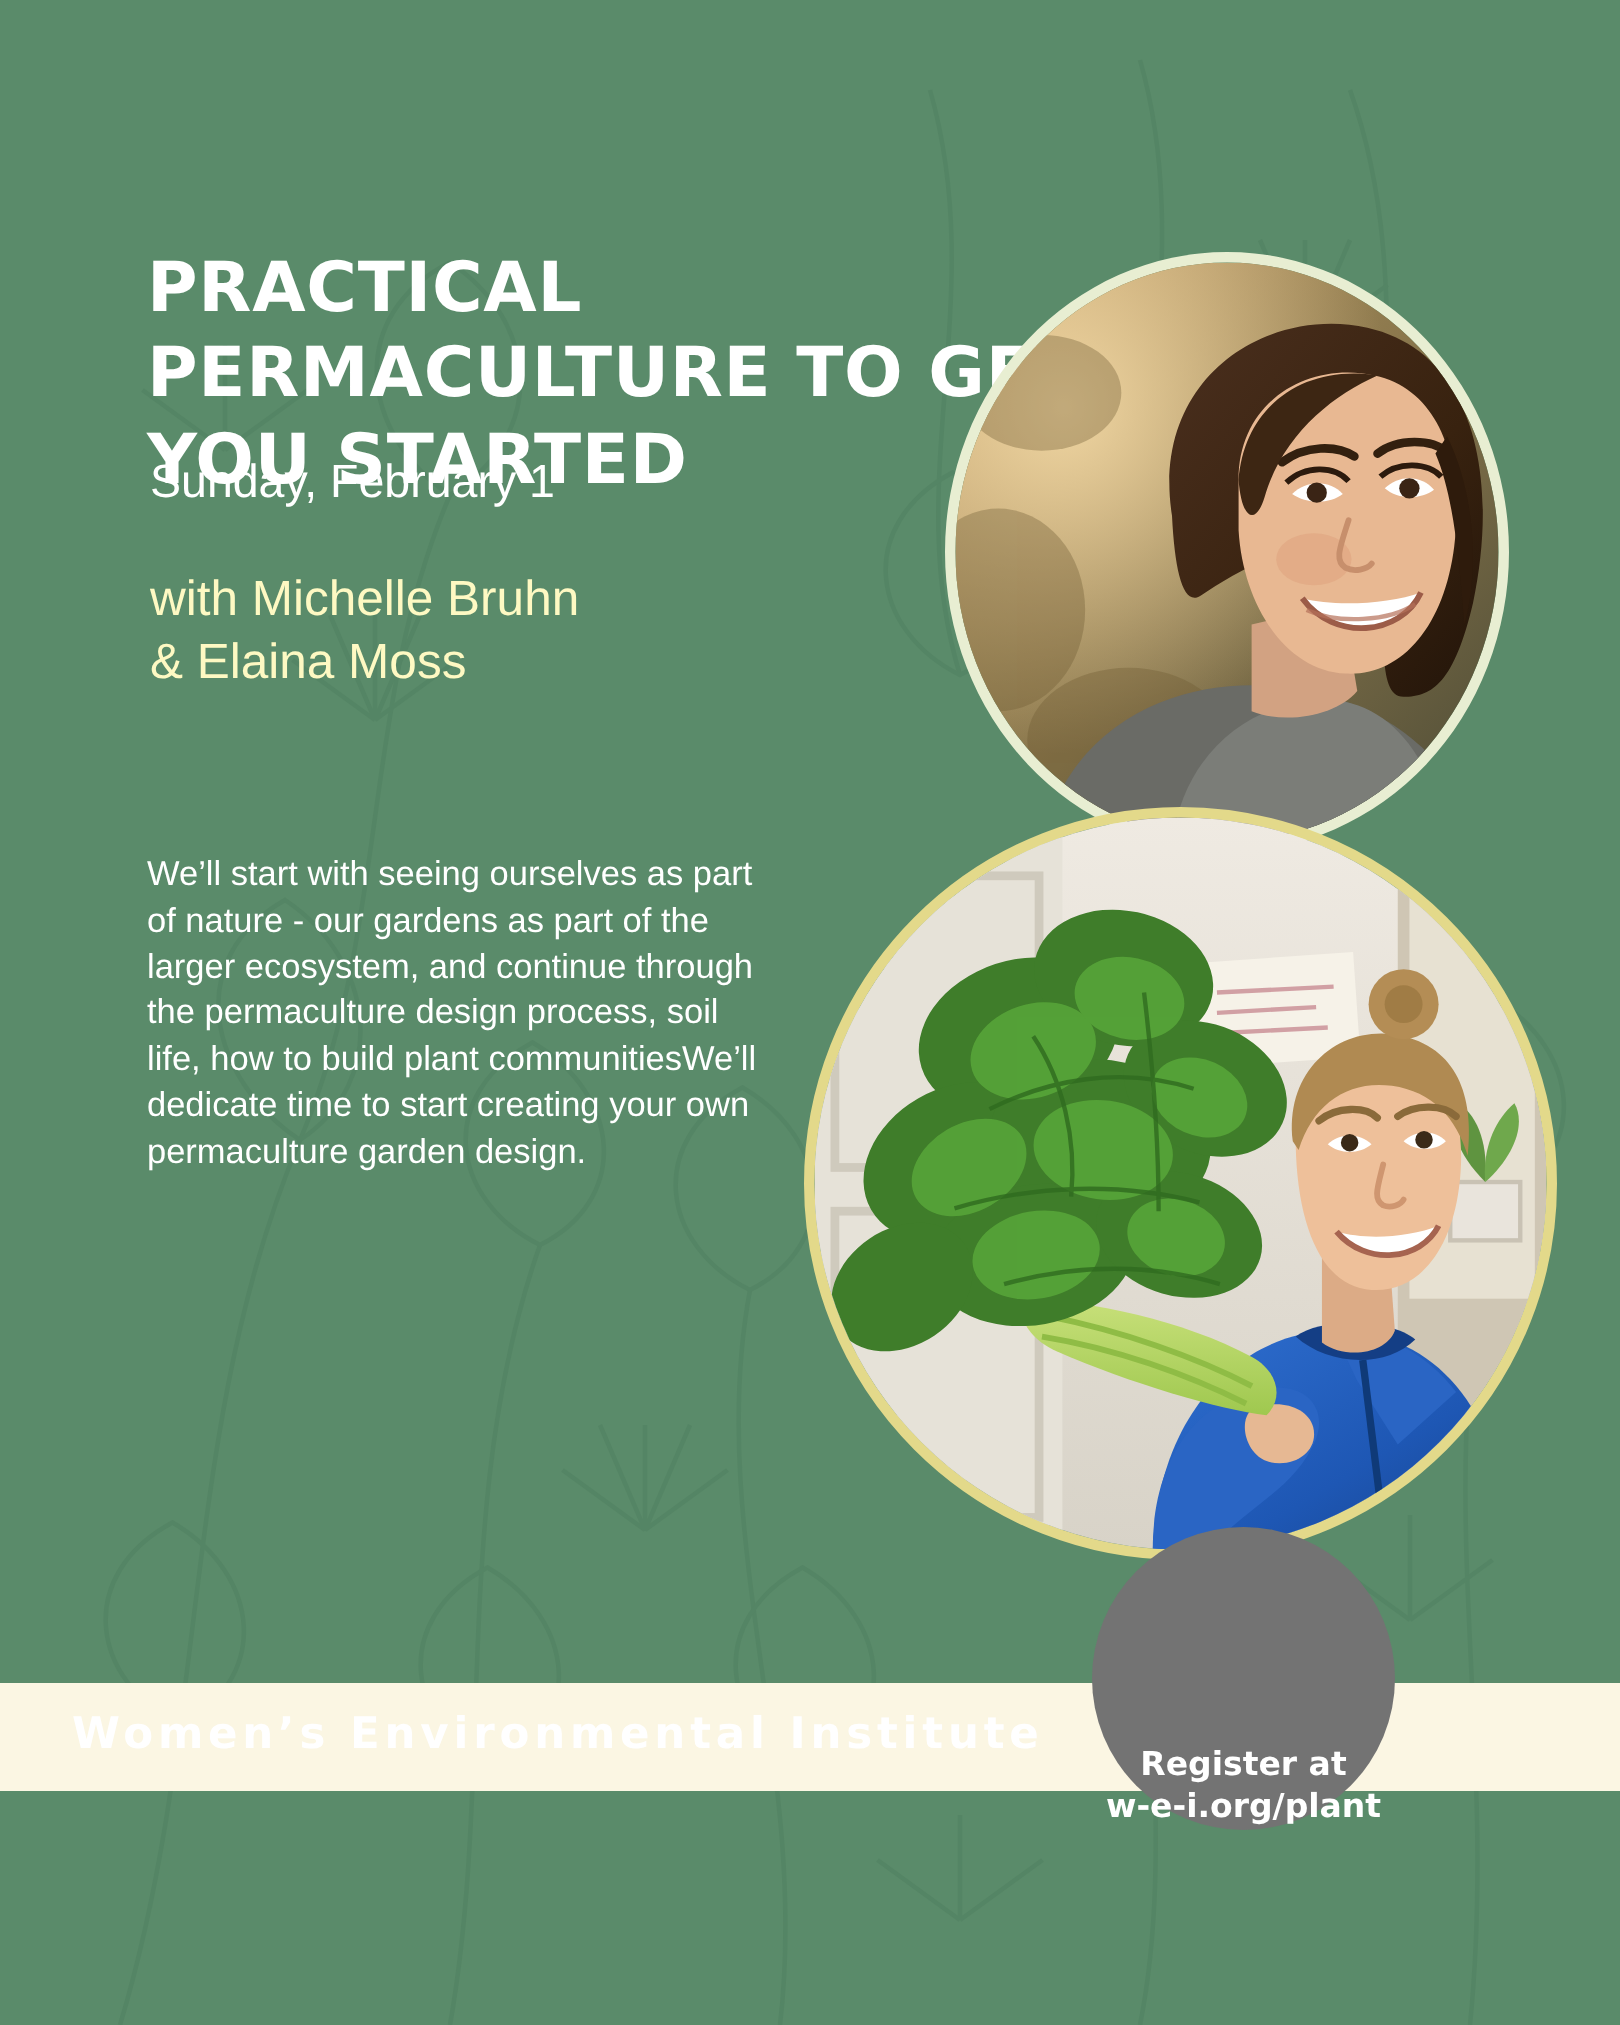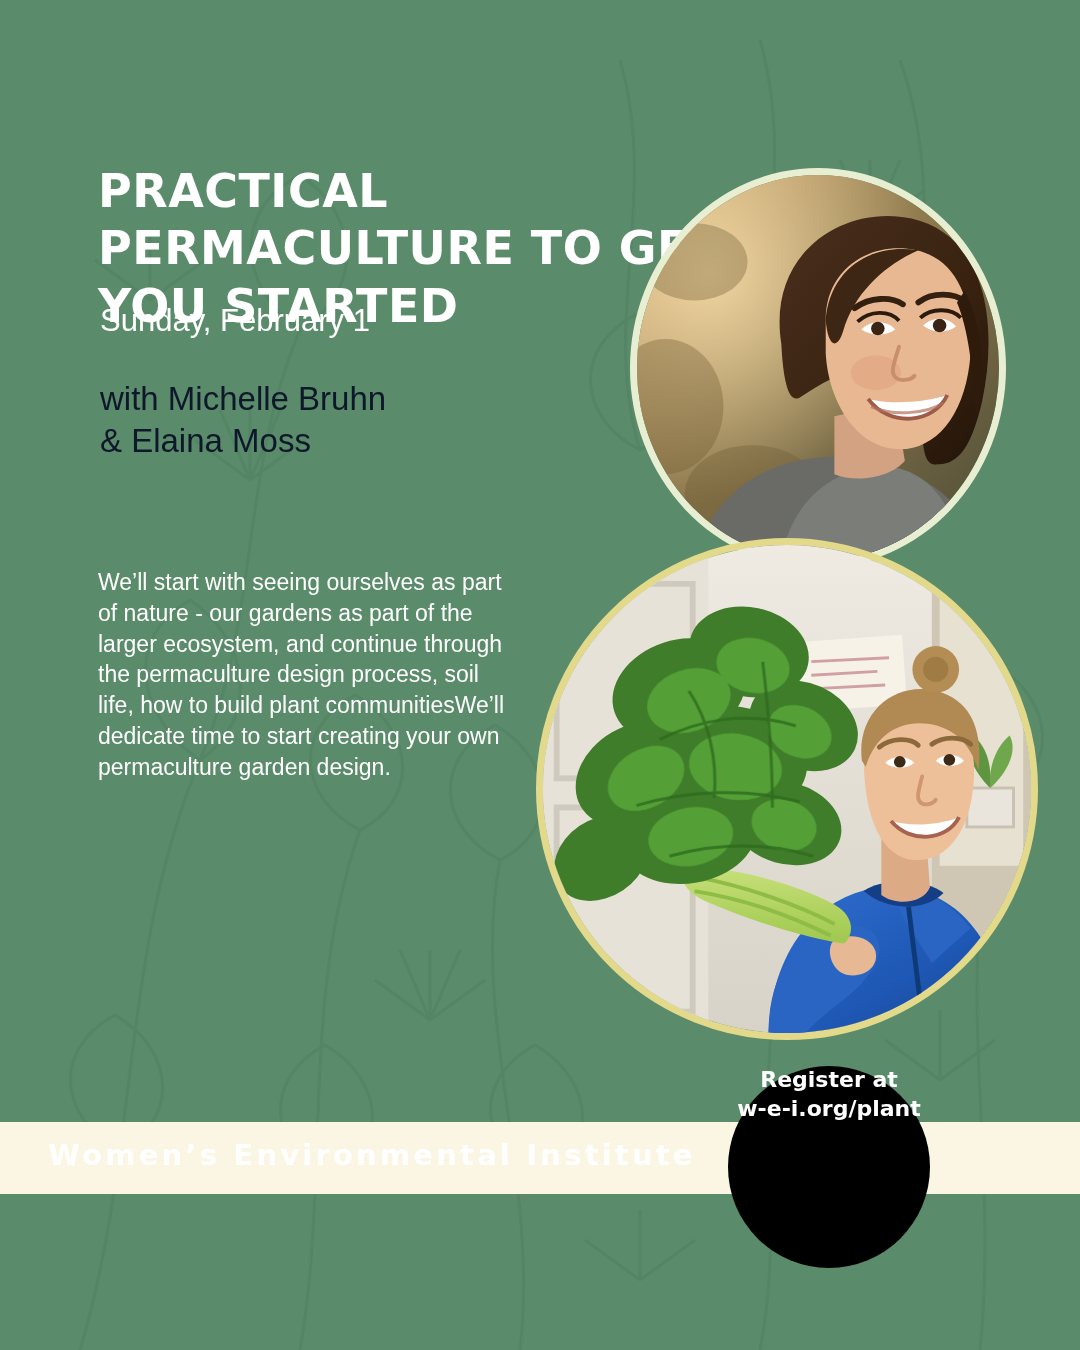--- a/index.html
+++ b/index.html
@@ -50,21 +50,21 @@
     top: 303px;
     color: #ffffff;
     font-size: 31px;
     font-weight: 400;
   }
   .presenters {
     position: absolute;
     left: 100px;
     top: 378px;
     width: 470px;
-    color: #0f172a;
+    color: #fef9c3;
     font-size: 33px;
     line-height: 1.28;
     font-weight: 400;
   }
   .description {
     position: absolute;
     left: 98px;
     top: 544px;
     width: 420px;
     color: #ffffff;
@@ -110,27 +110,27 @@
     top: 1138px;
     color: #ffffff;
     font-family: "DejaVu Sans", sans-serif;
     font-weight: bold;
     font-size: 29px;
     letter-spacing: 3.2px;
   }
   .register-badge {
     position: absolute;
     left: 728px;
-    top: 1066px;
+    top: 1018px;
     width: 202px;
     height: 202px;
     border-radius: 50%;
-    background: #000000;
+    background: #737373;
     display: flex;
-    align-items: flex-start;
+    align-items: flex-end;
     justify-content: center;
     text-align: center;
   }
   .register-text {
     color: #ffffff;
     font-family: "DejaVu Sans", sans-serif;
     font-weight: bold;
     font-size: 22px;
     line-height: 1.3;
     padding: 0 8px;

